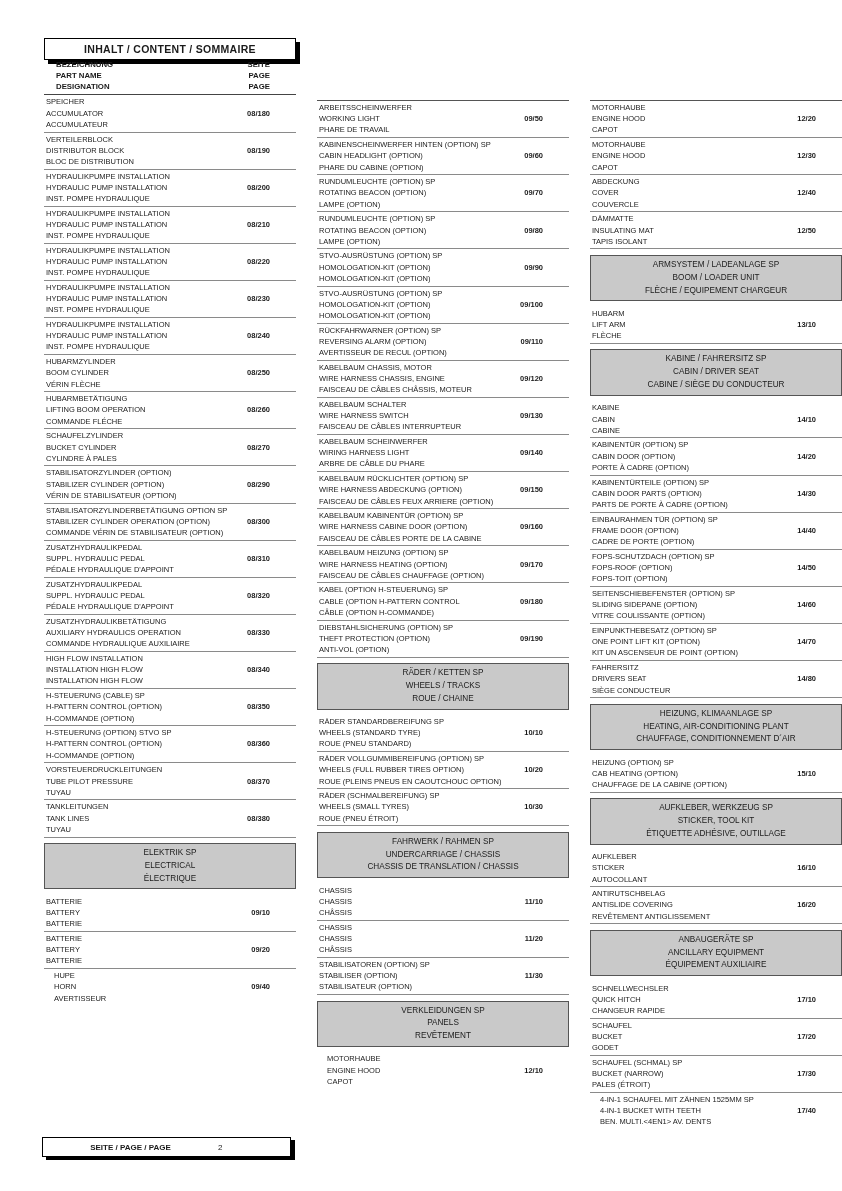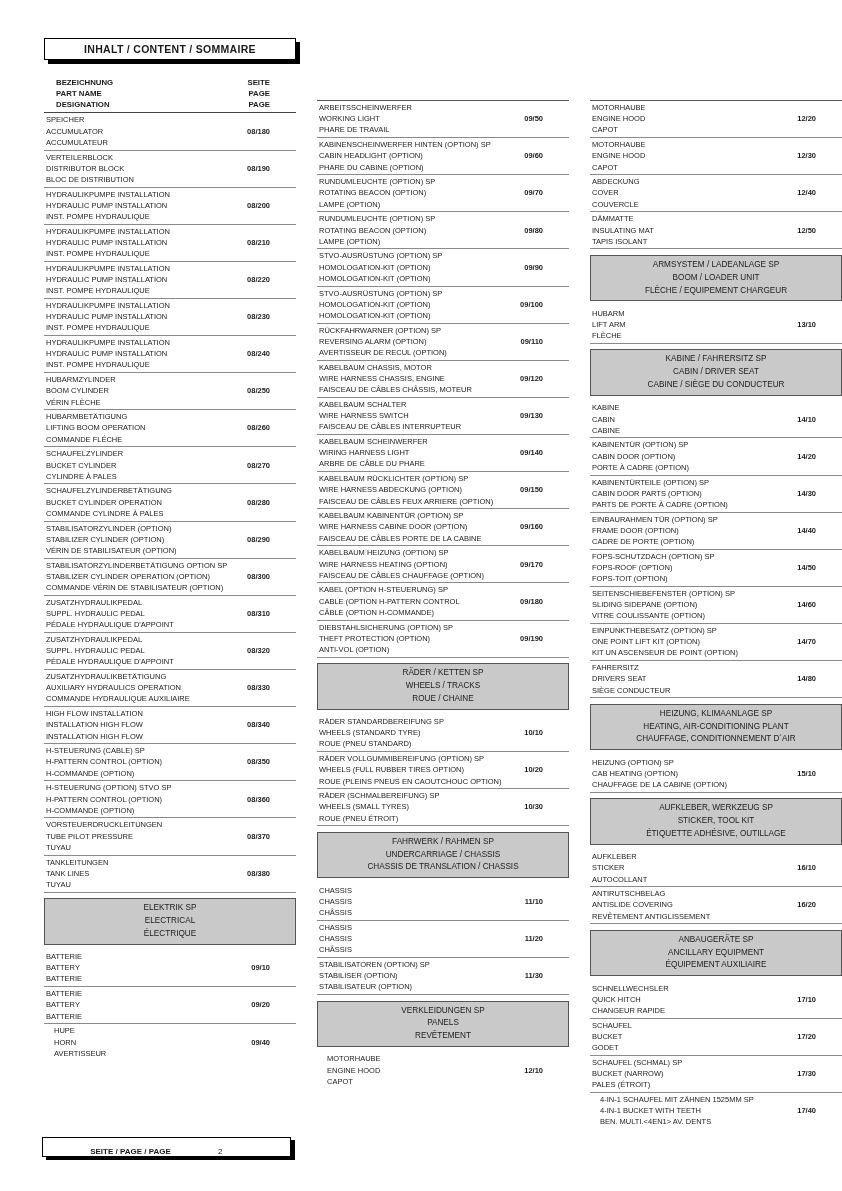--- a/index.html
+++ b/index.html
@@ -7,21 +7,21 @@
     width:842px;height:1191px;background:#ffffff;position:relative;
     font-family:"Liberation Sans", sans-serif;color:#1b1b1b;
     -webkit-font-smoothing:antialiased;
   }
   .content{position:absolute;top:38px;left:44px;display:flex;gap:21px;}
   .col{width:252px;flex:0 0 252px;}
 
   .title-box{
     border:1.5px solid #000;box-shadow:4px 4px 0 #000;background:#fff;
     height:20px;display:flex;align-items:center;justify-content:center;
-    font-weight:bold;font-size:10.5px;letter-spacing:.3px;margin-bottom:18px;
+    font-weight:bold;font-size:10.5px;letter-spacing:.3px;margin-bottom:0;
   }
   .col-header{
     display:flex;justify-content:space-between;align-items:flex-start;
     padding:0 26px 2px 12px;border-bottom:1px solid #444;
     font-weight:bold;font-size:7.8px;line-height:10.8px;
   }
   .col-header .right{text-align:right;}
 
   .entries{min-height:4px;}
   .entries.rule-top{margin-top:62px;border-top:1px solid #555;}
@@ -37,21 +37,21 @@
 
   .section{
     background:#c9c9c9;border:1px solid #555;
     text-align:center;font-weight:normal;font-size:8.2px;line-height:12.8px;
     padding:3px 2px;margin:5.5px 0;
   }
 
   .footer-box{
     position:absolute;left:42px;top:1137px;width:247px;height:18px;
     border:1.5px solid #000;box-shadow:4px 3px 0 #000;background:#fff;
-    display:flex;align-items:flex-end;font-size:8px;
+    display:flex;align-items:center;font-size:8px;
   }
   .footer-box .footer-label{flex:1;text-align:center;font-weight:bold;}
   .footer-box .footer-num{width:72px;text-align:left;}
 </style>
 </head>
 <body>
 
 <div class="content">
 
   <div class="col">
@@ -145,28 +145,20 @@
         </div>
         <div class="entry">
           <div class="l">SCHAUFELZYLINDER</div>
           <div class="l l2">
             <span>BUCKET CYLINDER</span>
             <span class="page">08/270</span>
           </div>
           <div class="l">CYLINDRE À PALES</div>
         </div>
         <div class="entry">
-          <div class="l">SCHAUFELZYLINDERBETÄTIGUNG</div>
-          <div class="l l2">
-            <span>BUCKET CYLINDER OPERATION</span>
-            <span class="page">08/280</span>
-          </div>
-          <div class="l">COMMANDE CYLINDRE À PALES</div>
-        </div>
-        <div class="entry">
           <div class="l">STABILISATORZYLINDER (OPTION)</div>
           <div class="l l2">
             <span>STABILIZER CYLINDER (OPTION)</span>
             <span class="page">08/290</span>
           </div>
           <div class="l">VÉRIN DE STABILISATEUR (OPTION)</div>
         </div>
         <div class="entry">
           <div class="l">STABILISATORZYLINDERBETÄTIGUNG OPTION SP</div>
           <div class="l l2">

